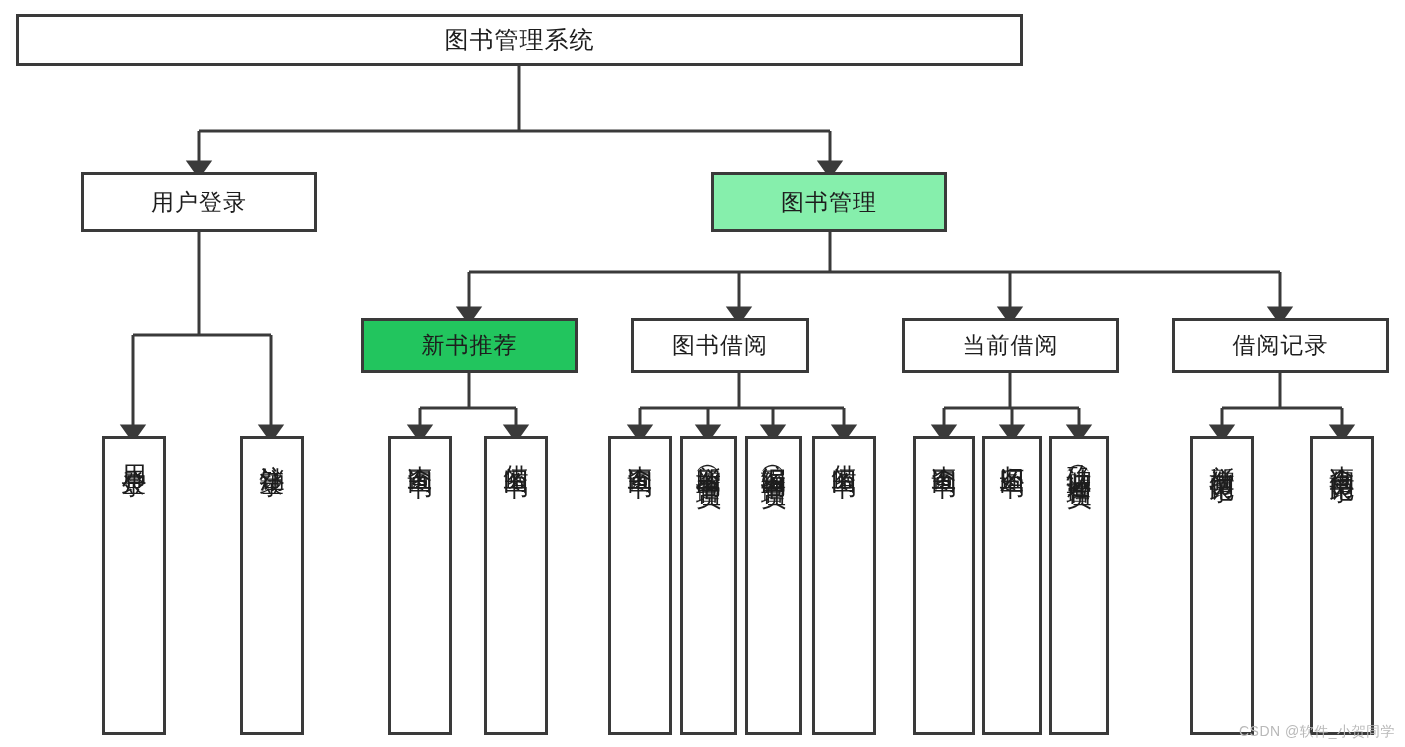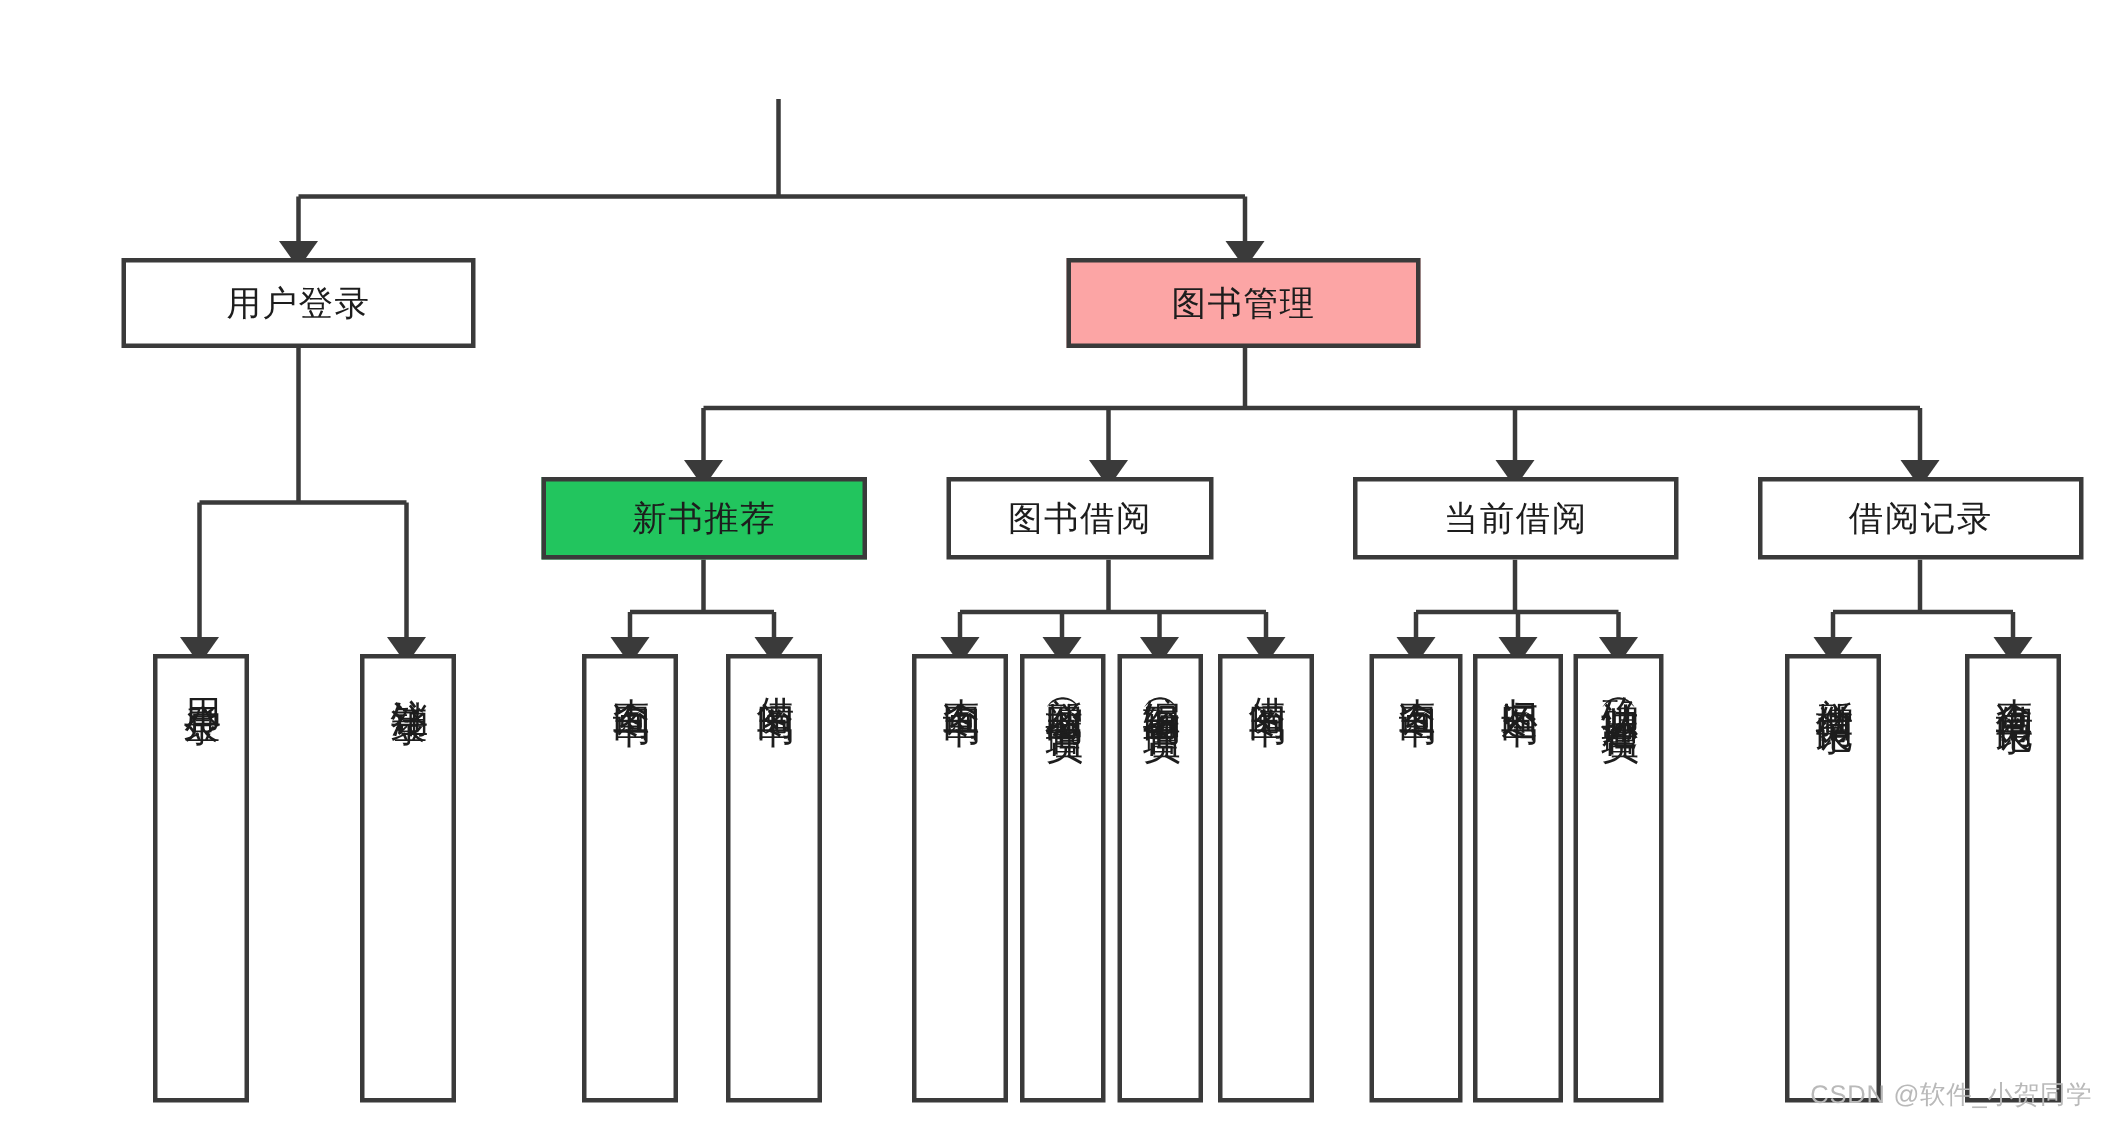--- a/index.html
+++ b/index.html
@@ -58,21 +58,21 @@
     line-height: 1;
     white-space: nowrap;
     display: block;
     margin: 0 auto;
   }
   .node.root .label { font-size: 24px; }
   .watermark {
     position: absolute;
     right: 10px;
     bottom: 6px;
-    font-size: 17px;
+    font-size: 14px;
     color: #b9b9b9;
     letter-spacing: 0.5px;
     z-index: 5;
     white-space: nowrap;
     font-family: "Liberation Sans", "DejaVu Sans", sans-serif;
   }
 </style>
 </head>
 <body style="background: rgb(255, 255, 255);">
 
@@ -123,25 +123,28 @@
       <path d="M1012,408 L1012,428" marker-end="url(#arrow)"></path>
       <path d="M1079,408 L1079,428" marker-end="url(#arrow)"></path>
 
       <path d="M1280,373 L1280,408"></path>
       <path d="M1222,408 L1342,408"></path>
       <path d="M1222,408 L1222,428" marker-end="url(#arrow)"></path>
       <path d="M1342,408 L1342,428" marker-end="url(#arrow)"></path>
     </g>
   </svg>
 
+  <div class="node root" style="left: 16px; top: 14px; width: 1007px; height: 52px; border-color: rgb(58, 58, 58); background: rgb(255, 255, 255);">
+    <span class="label" style="color: rgb(29, 29, 29);">图书管理系统</span>
+  </div>
 
   <div class="node lvl1" style="left: 81px; top: 172px; width: 236px; height: 60px; border-color: rgb(58, 58, 58); background: rgb(255, 255, 255);">
     <span class="label" style="color: rgb(29, 29, 29);">用户登录</span>
   </div>
-  <div class="node lvl1" style="left: 711px; top: 172px; width: 236px; height: 60px; border-color: rgb(58, 58, 58); background: #fca5a5;">
+  <div class="node lvl1" style="left: 711px; top: 172px; width: 236px; height: 60px; border-color: rgb(58, 58, 58); background: #86efac;">
     <span class="label" style="color: rgb(29, 29, 29);">图书管理</span>
   </div>
 
   <div class="node lvl2" style="left: 361px; top: 318px; width: 217px; height: 55px; border-color: rgb(58, 58, 58); background: #22c55e;">
     <span class="label" style="color: rgb(29, 29, 29);">新书推荐</span>
   </div>
   <div class="node lvl2" style="left: 631px; top: 318px; width: 178px; height: 55px; border-color: rgb(58, 58, 58); background: rgb(255, 255, 255);">
     <span class="label" style="color: rgb(29, 29, 29);">图书借阅</span>
   </div>
   <div class="node lvl2" style="left: 1172px; top: 318px; width: 217px; height: 55px; border-color: rgb(58, 58, 58); background: rgb(255, 255, 255);">

